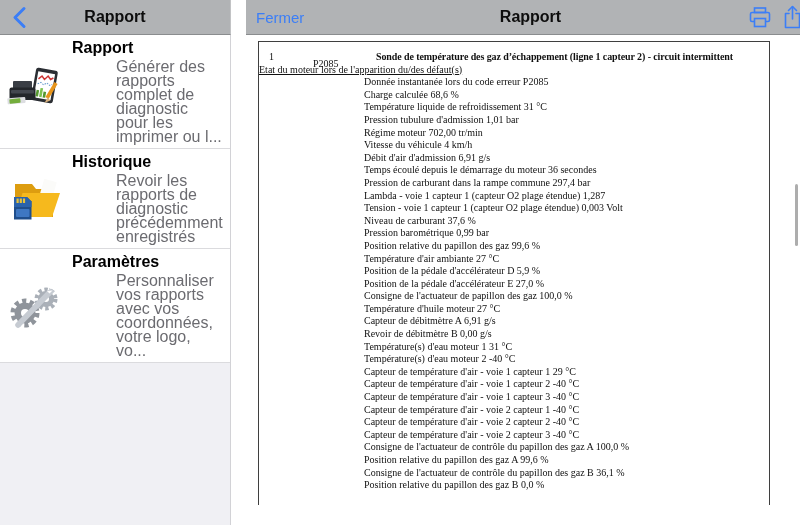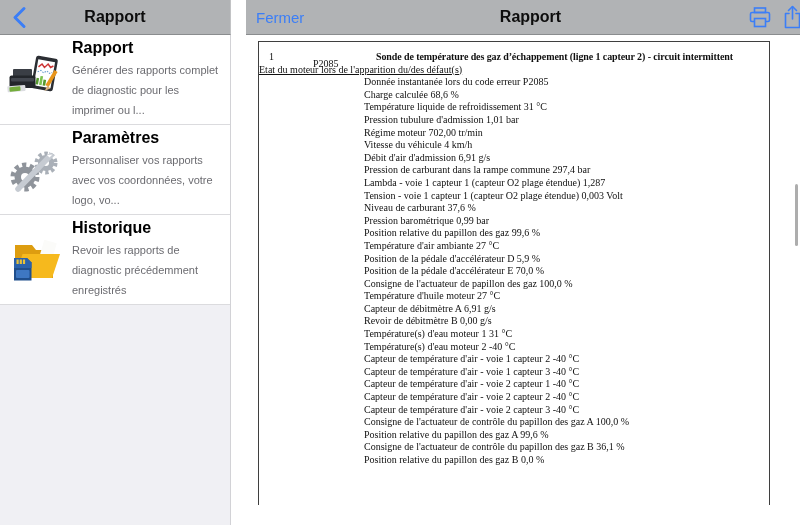--- a/index.html
+++ b/index.html
@@ -32,21 +32,21 @@
     border-right:1px solid #d2d2d6;box-sizing:border-box;
     display:flex;flex-direction:column;
   }
   .side-item{
     display:flex;align-items:center;gap:10px;padding:4px 6px 4px 6px;
     border-bottom:1px solid #dbdbde;background:#fff;cursor:pointer;
   }
   .side-icon{flex:0 0 56px;width:56px;height:56px;}
   .side-text{flex:1;min-width:0;padding-right:2px;}
   .side-title{font-size:16px;font-weight:bold;color:#000;margin-bottom:3px;}
-  .side-desc{font-size:11px;color:#6b6b70;line-height:20px;}
+  .side-desc{font-size:16px;color:#6b6b70;line-height:14px;margin-left:44px;}
   #side-rest{flex:1;background:#f0f0f4;}
 
   
   #content{position:absolute;left:231px;top:35px;width:569px;bottom:0;background:#fff;}
   #doc-table{
     position:absolute;left:27px;top:6px;width:512px;height:464px;box-sizing:border-box;
     border-top:1px solid #3f3f3f;border-left:1px solid #3f3f3f;border-right:1px solid #3f3f3f;
     overflow:hidden;padding-top:9px;
     font-family:"Liberation Serif", serif;font-size:10px;line-height:12.6px;color:#101010;
   }
@@ -126,91 +126,93 @@
     </div>
     <div class="side-text">
       <div class="side-title">Rapport</div>
       <div class="side-desc">Générer des rapports complet de diagnostic pour les imprimer ou l...</div>
     </div>
   </div>
 
   <div class="side-item">
     <div class="side-icon">
       <svg width="56" height="56" viewBox="0 0 56 56">
+        <path d="M9 13 h17 l4 5 h17 v28 H9 z" fill="#dd9d10"></path>
+        <rect x="35" y="9" width="13" height="22" fill="#fbfbf9" transform="rotate(16 41 20)"></rect>
+        <polygon points="9,46 16.5,22 54,22 46,46" fill="#f6b91d"></polygon>
+        <path d="M8 26 h13 l4.5 4.5 V48.5 H8 z" fill="#1f4e8c"></path>
+        <path d="M8 26 h13 l4.5 4.5 V36 H8 z" fill="#2a62ab"></path>
+        <rect x="10.5" y="27.5" width="2.2" height="4.5" fill="#e8c23a"></rect>
+        <rect x="13.7" y="27.5" width="2.2" height="4.5" fill="#e8c23a"></rect>
+        <rect x="16.9" y="27.5" width="2.2" height="4.5" fill="#e8c23a"></rect>
+        <rect x="10" y="38" width="13.5" height="8" rx="1" fill="#3e77c2"></rect>
+      </svg>
+    </div>
+    <div class="side-text">
+      <div class="side-title">Historique</div>
+      <div class="side-desc">Revoir les rapports de diagnostic précédemment enregistrés</div>
+    </div>
+  </div>
+
+  <div class="side-item">
+    <div class="side-icon">
+      <svg width="56" height="56" viewBox="0 0 56 56">
         <circle cx="40" cy="21" r="9" fill="none" stroke="#aab0b8" stroke-width="5" stroke-dasharray="3.2,2.6"></circle>
         <circle cx="40" cy="21" r="8" fill="#aab0b8"></circle>
         <circle cx="40" cy="21" r="3" fill="#ffffff"></circle>
         <circle cx="19" cy="35" r="11.5" fill="none" stroke="#8f949b" stroke-width="6" stroke-dasharray="4,3.3"></circle>
         <circle cx="19" cy="35" r="10.5" fill="#8f949b"></circle>
         <circle cx="19" cy="35" r="4" fill="#ffffff"></circle>
         <line x1="12" y1="47" x2="43" y2="15" stroke="#c6cbd2" stroke-width="5.5" stroke-linecap="round"></line>
         <polygon points="43,10 49,13 44,18" fill="#c6cbd2"></polygon>
         <polygon points="46.5,12.5 43.5,15.5 41,13" fill="#ffffff"></polygon>
       </svg>
     </div>
     <div class="side-text">
       <div class="side-title">Paramètres</div>
       <div class="side-desc">Personnaliser vos rapports avec vos coordonnées, votre logo, vo...</div>
     </div>
   </div>
 
-  <div class="side-item">
-    <div class="side-icon">
-      <svg width="56" height="56" viewBox="0 0 56 56">
-        <path d="M9 13 h17 l4 5 h17 v28 H9 z" fill="#dd9d10"></path>
-        <rect x="35" y="9" width="13" height="22" fill="#fbfbf9" transform="rotate(16 41 20)"></rect>
-        <polygon points="9,46 16.5,22 54,22 46,46" fill="#f6b91d"></polygon>
-        <path d="M8 26 h13 l4.5 4.5 V48.5 H8 z" fill="#1f4e8c"></path>
-        <path d="M8 26 h13 l4.5 4.5 V36 H8 z" fill="#2a62ab"></path>
-        <rect x="10.5" y="27.5" width="2.2" height="4.5" fill="#e8c23a"></rect>
-        <rect x="13.7" y="27.5" width="2.2" height="4.5" fill="#e8c23a"></rect>
-        <rect x="16.9" y="27.5" width="2.2" height="4.5" fill="#e8c23a"></rect>
-        <rect x="10" y="38" width="13.5" height="8" rx="1" fill="#3e77c2"></rect>
-      </svg>
-    </div>
-    <div class="side-text">
-      <div class="side-title">Historique</div>
-      <div class="side-desc">Revoir les rapports de diagnostic précédemment enregistrés</div>
-    </div>
-  </div>
-
   <div id="side-rest"></div>
 </div>
 
 <div id="content">
   <div id="doc-table">
     <div class="doc-row-first">
       <span class="cell-num">1</span>
       <span class="cell-code">P2085</span>
       <div class="fault-title">Sonde de température des gaz d’échappement (ligne 1 capteur 2) - circuit intermittent</div>
     </div>
     <div class="rheading">Etat du moteur lors de l'apparition du/des défaut(s)</div>
     <div id="report-lines">
         <div class="rline">Donnée instantanée lors du code erreur P2085</div>
         <div class="rline">Charge calculée 68,6 %</div>
         <div class="rline">Température liquide de refroidissement 31 °C</div>
         <div class="rline">Pression tubulure d'admission 1,01 bar</div>
         <div class="rline">Régime moteur 702,00 tr/min</div>
         <div class="rline">Vitesse du véhicule 4 km/h</div>
         <div class="rline">Débit d'air d'admission 6,91 g/s</div>
+        <div class="rline">Temps écoulé depuis le démarrage du moteur 36 secondes</div>
         <div class="rline">Pression de carburant dans la rampe commune 297,4 bar</div>
         <div class="rline">Lambda - voie 1 capteur 1 (capteur O2 plage étendue) 1,287</div>
         <div class="rline">Tension - voie 1 capteur 1 (capteur O2 plage étendue) 0,003 Volt</div>
         <div class="rline">Niveau de carburant 37,6 %</div>
         <div class="rline">Pression barométrique 0,99 bar</div>
         <div class="rline">Position relative du papillon des gaz 99,6 %</div>
         <div class="rline">Température d'air ambiante 27 °C</div>
         <div class="rline">Position de la pédale d'accélérateur D 5,9 %</div>
-        <div class="rline">Position de la pédale d'accélérateur E 70,0 %</div>
+        <div class="rline">Position de la pédale d'accélérateur E 27,0 %</div>
         <div class="rline">Consigne de l'actuateur de papillon des gaz 100,0 %</div>
         <div class="rline">Température d'huile moteur 27 °C</div>
         <div class="rline">Capteur de débitmètre A 6,91 g/s</div>
         <div class="rline">Revoir de débitmètre B 0,00 g/s</div>
         <div class="rline">Température(s) d'eau moteur 1 31 °C</div>
         <div class="rline">Température(s) d'eau moteur 2 -40 °C</div>
+        <div class="rline">Capteur de température d'air - voie 1 capteur 1 29 °C</div>
         <div class="rline">Capteur de température d'air - voie 1 capteur 2 -40 °C</div>
         <div class="rline">Capteur de température d'air - voie 1 capteur 3 -40 °C</div>
         <div class="rline">Capteur de température d'air - voie 2 capteur 1 -40 °C</div>
         <div class="rline">Capteur de température d'air - voie 2 capteur 2 -40 °C</div>
         <div class="rline">Capteur de température d'air - voie 2 capteur 3 -40 °C</div>
         <div class="rline">Consigne de l'actuateur de contrôle du papillon des gaz A 100,0 %</div>
         <div class="rline">Position relative du papillon des gaz A 99,6 %</div>
         <div class="rline">Consigne de l'actuateur de contrôle du papillon des gaz B 36,1 %</div>
         <div class="rline">Position relative du papillon des gaz B 0,0 %</div>
       </div>

